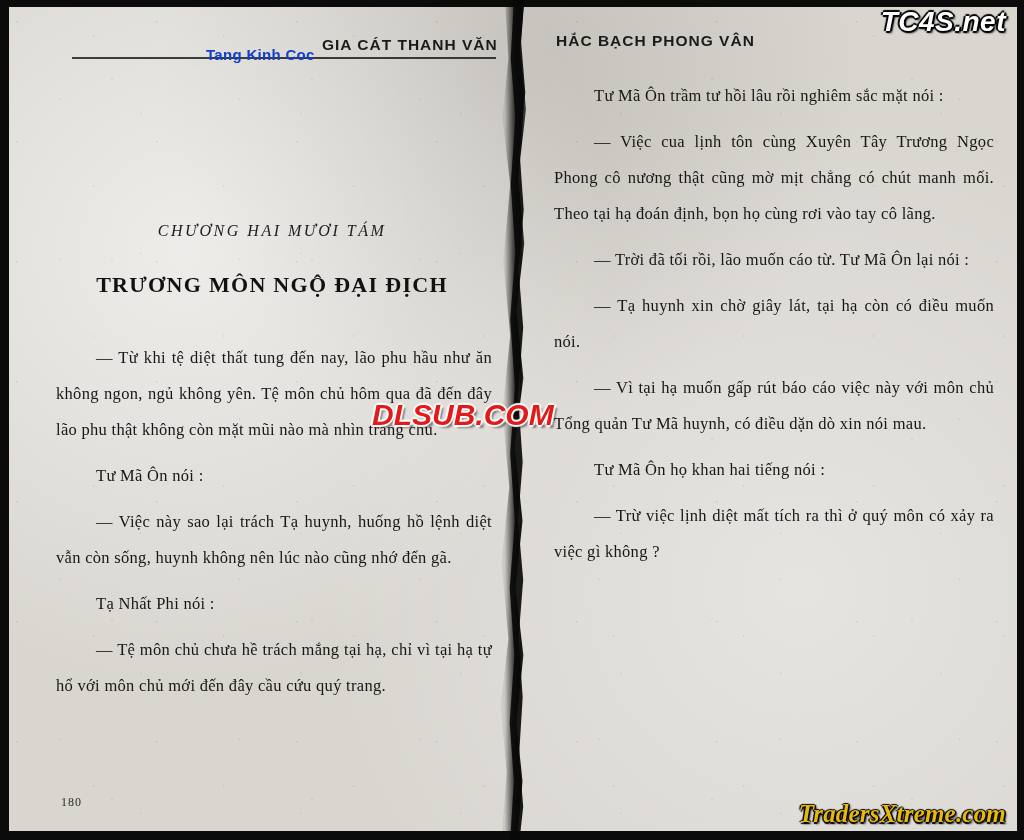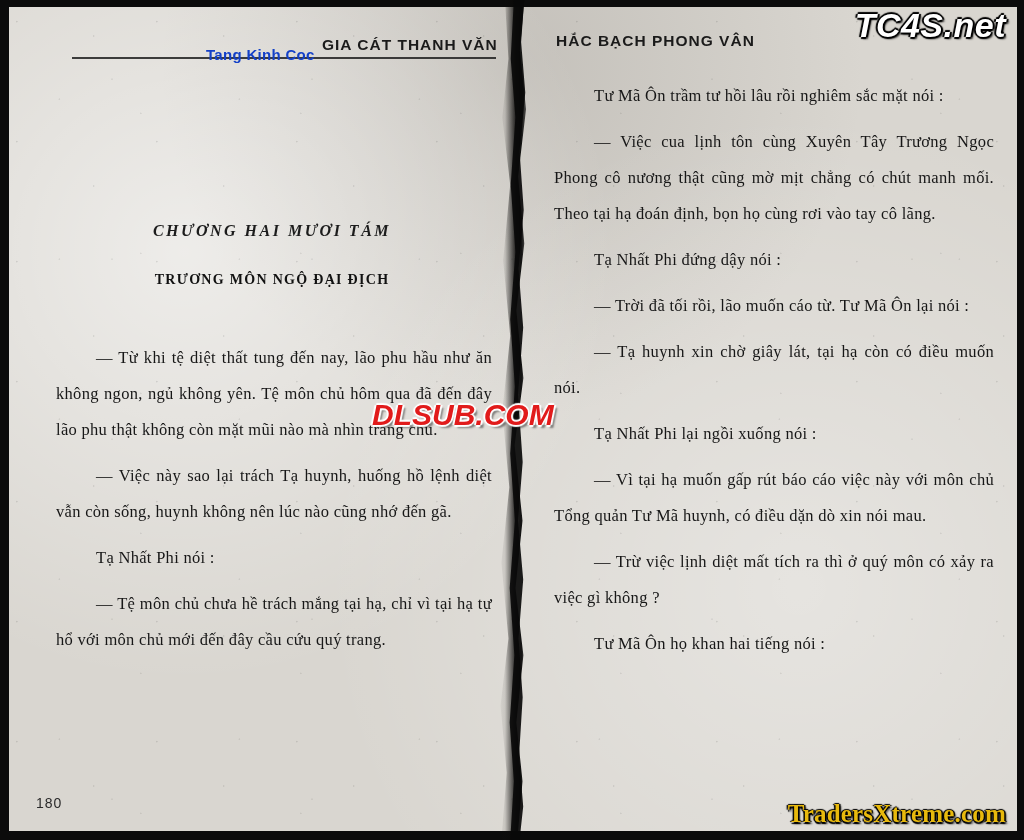--- a/index.html
+++ b/index.html
@@ -102,34 +102,34 @@
   }
 
   .chapter-label {
     position: absolute;
     top: 222px;
     left: 0;
     width: 452px;
     text-align: center;
     font-family: "Liberation Serif", serif;
     font-style: italic;
-    font-weight: bold;
+    font-weight: normal;
     font-size: 16px;
     letter-spacing: 2.5px;
     color: #1c1c1c;
   }
   .chapter-title {
     position: absolute;
     top: 272px;
     left: 0;
     width: 452px;
     text-align: center;
     font-family: "Liberation Serif", serif;
     font-weight: bold;
-    font-size: 14px;
+    font-size: 22px;
     letter-spacing: 1.3px;
     color: #111;
   }
 
   .body-text {
     position: absolute;
     font-size: 16.5px;
     line-height: 36px;
     color: #171717;
     letter-spacing: .3px;
@@ -156,24 +156,24 @@
     letter-spacing: 0;
   }
   .smallcaps {
     font-variant: small-caps;
     letter-spacing: 1px;
     font-size: 17px;
   }
 
   .page-number {
     position: absolute;
-    left: 36px;
+    left: 61px;
     top: 795px;
-    font-family: Liberation Sans, sans-serif;
-    font-size: 14px;
+    font-family: Liberation Serif, serif;
+    font-size: 12px;
     color: #2a2a2a;
     letter-spacing: 1px;
   }
 
   
   .wm-tangkinhcoc {
     position: absolute;
     top: 10px;
     left: 206px;
     font-family: "Liberation Sans", sans-serif;
@@ -183,21 +183,21 @@
     letter-spacing: .3px;
     margin-top: 36px;
   }
   .wm-tc4s {
     position: absolute;
     top: 6px;
     right: 18px;
     font-family: "Liberation Sans", sans-serif;
     font-weight: bold;
     font-style: italic;
-    font-size: 34px;
+    font-size: 28px;
     color: #ffffff;
     text-shadow:
       -2px 0 1px #000, 2px 0 1px #000, 0 -2px 1px #000, 0 2px 1px #000,
       2px 2px 2px rgba(0,0,0,.8);
     letter-spacing: .5px;
   }
   .wm-dlsub {
     position: absolute;
     top: 398px;
     left: 372px;
@@ -218,20 +218,21 @@
     right: 18px;
     font-family: "Liberation Serif", serif;
     font-weight: bold;
     font-size: 25px;
     color: #e8b90d;
     text-shadow:
       -1.5px 0 1px #000, 1.5px 0 1px #000, 0 -1.5px 1px #000, 0 1.5px 1px #000,
       2px 2px 2px rgba(0,0,0,.7);
     letter-spacing: .2px;
     z-index: 40;
+    font-style: italic;
   }
 
   
   .speckle {
     position: absolute;
     inset: 0;
     pointer-events: none;
     opacity: .20;
     background-image:
       radial-gradient(circle at 12% 18%, rgba(0,0,0,.5) 0.5px, transparent 1.2px),
@@ -256,41 +257,40 @@
   <div class="gutter2"></div>
 
   <div class="col col-left">
     <div class="hdr hdr-left">GIA CÁT THANH VĂN</div>
 
     <div class="chapter-label">CHƯƠNG HAI MƯƠI TÁM</div>
     <div class="chapter-title">TRƯƠNG MÔN NGỘ ĐẠI ĐỊCH</div>
 
     <div class="body-text body-left">
       <p>— Từ khi tệ diệt thất tung đến nay, lão phu hầu như ăn không ngon, ngủ không yên. Tệ môn chủ hôm qua đã đến đây lão phu thật không còn mặt mũi nào mà nhìn trang chủ.</p>
+      <p>Tư Mã Ôn nói :</p>
       <p>— Việc này sao lại trách Tạ huynh, huống hồ lệnh diệt vẫn còn sống, huynh không nên lúc nào cũng nhớ đến gã.</p>
       <p>Tạ Nhất Phi nói :</p>
       <p>— Tệ môn chủ chưa hề trách mắng tại hạ, chỉ vì tại hạ tự hổ với môn chủ mới đến đây cầu cứu quý trang.</p>
     </div>
   </div>
   <div class="rule"></div>
   <div class="page-number">180</div>
 
   <div class="col col-right">
     <div class="hdr hdr-right" style="left:8px;">HẮC BẠCH PHONG VÂN</div>
 
     <div class="body-text body-right">
       <p>Tư Mã Ôn trầm tư hồi lâu rồi nghiêm sắc mặt nói :</p>
       <p>— Việc cua lịnh tôn cùng Xuyên Tây Trương Ngọc Phong cô nương thật cũng mờ mịt chẳng có chút manh mối. Theo tại hạ đoán định, bọn họ cùng rơi vào tay cô lãng.</p>
-      <p>Tạ Nhất Phi đứng dậy nói :</p>
       <p>— Trời đã tối rồi, lão muốn cáo từ. Tư Mã Ôn lại nói :</p>
       <p>— Tạ huynh xin chờ giây lát, tại hạ còn có điều muốn nói.</p>
-      <p>Tạ Nhất Phi lại ngồi xuống nói :</p>
       <p>— Vì tại hạ muốn gấp rút báo cáo việc này với môn chủ Tổng quản Tư Mã huynh, có điều dặn dò xin nói mau.</p>
+      <p>Tư Mã Ôn họ khan hai tiếng nói :</p>
       <p>— Trừ việc lịnh diệt mất tích ra thì ở quý môn có xảy ra việc gì không ?</p>
-      <p>Tư Mã Ôn họ khan hai tiếng nói :</p>
     </div>
   </div>
 
   <div class="speckle"></div>
 
   <div class="wm-tangkinhcoc">Tang Kinh Coc</div>
   <div class="wm-tc4s">TC4S.net</div>
   <div class="wm-dlsub">DLSUB.COM</div>
   <div class="wm-traders">TradersXtreme.com</div>
 

